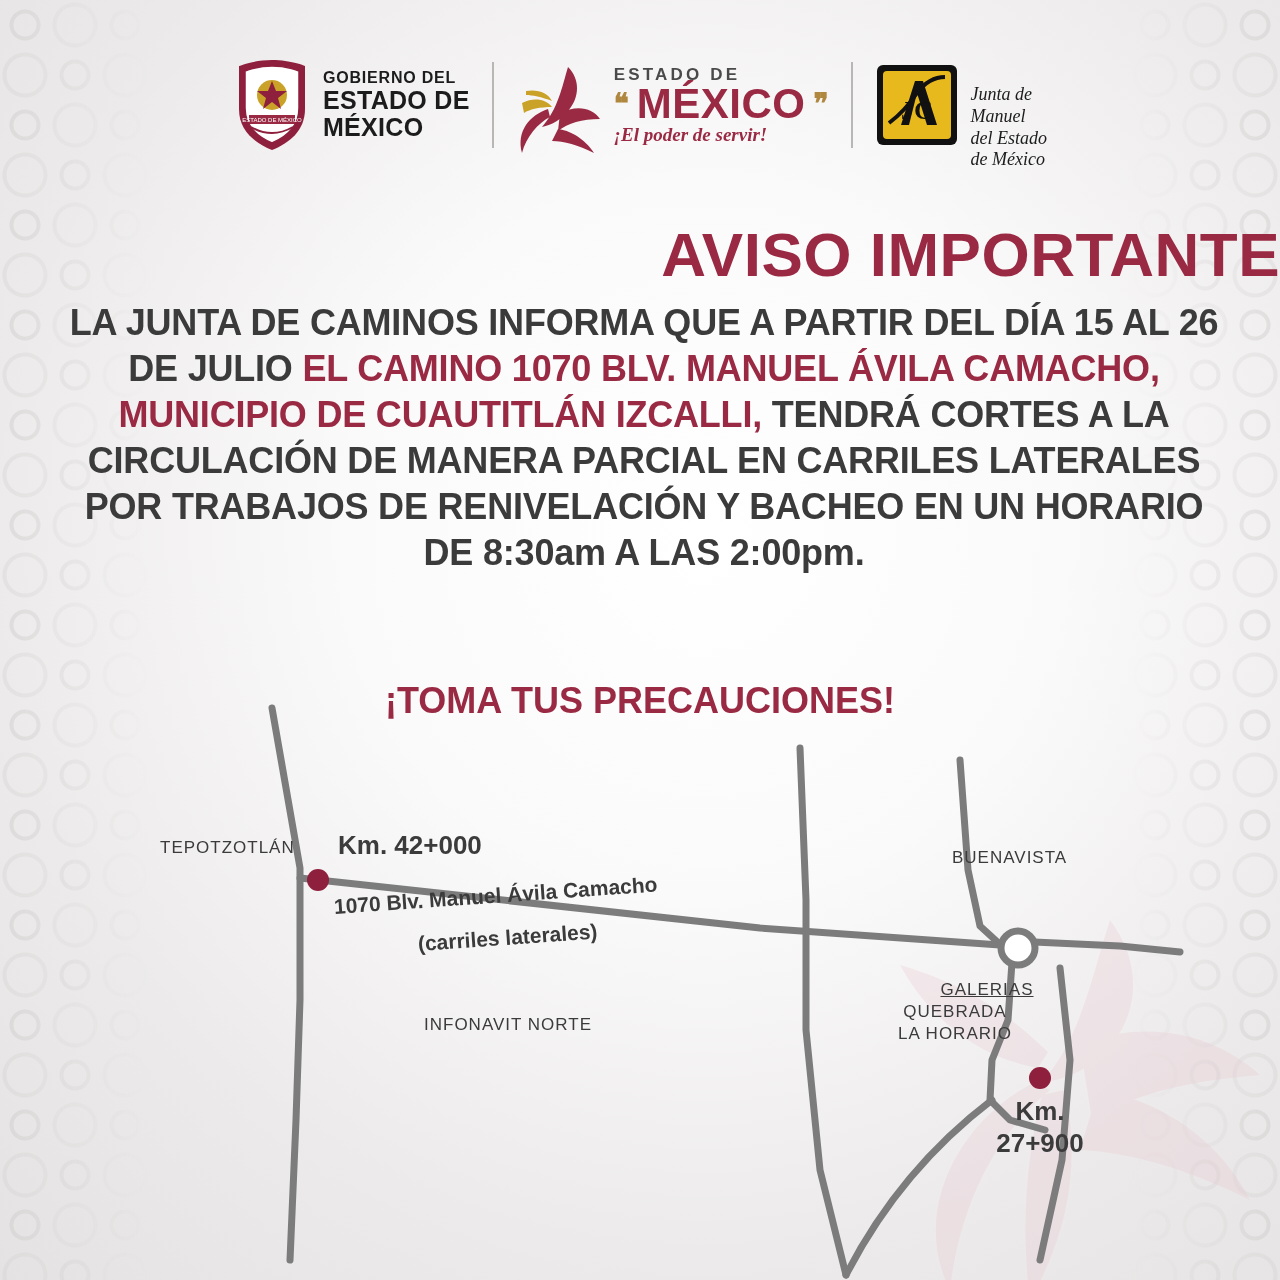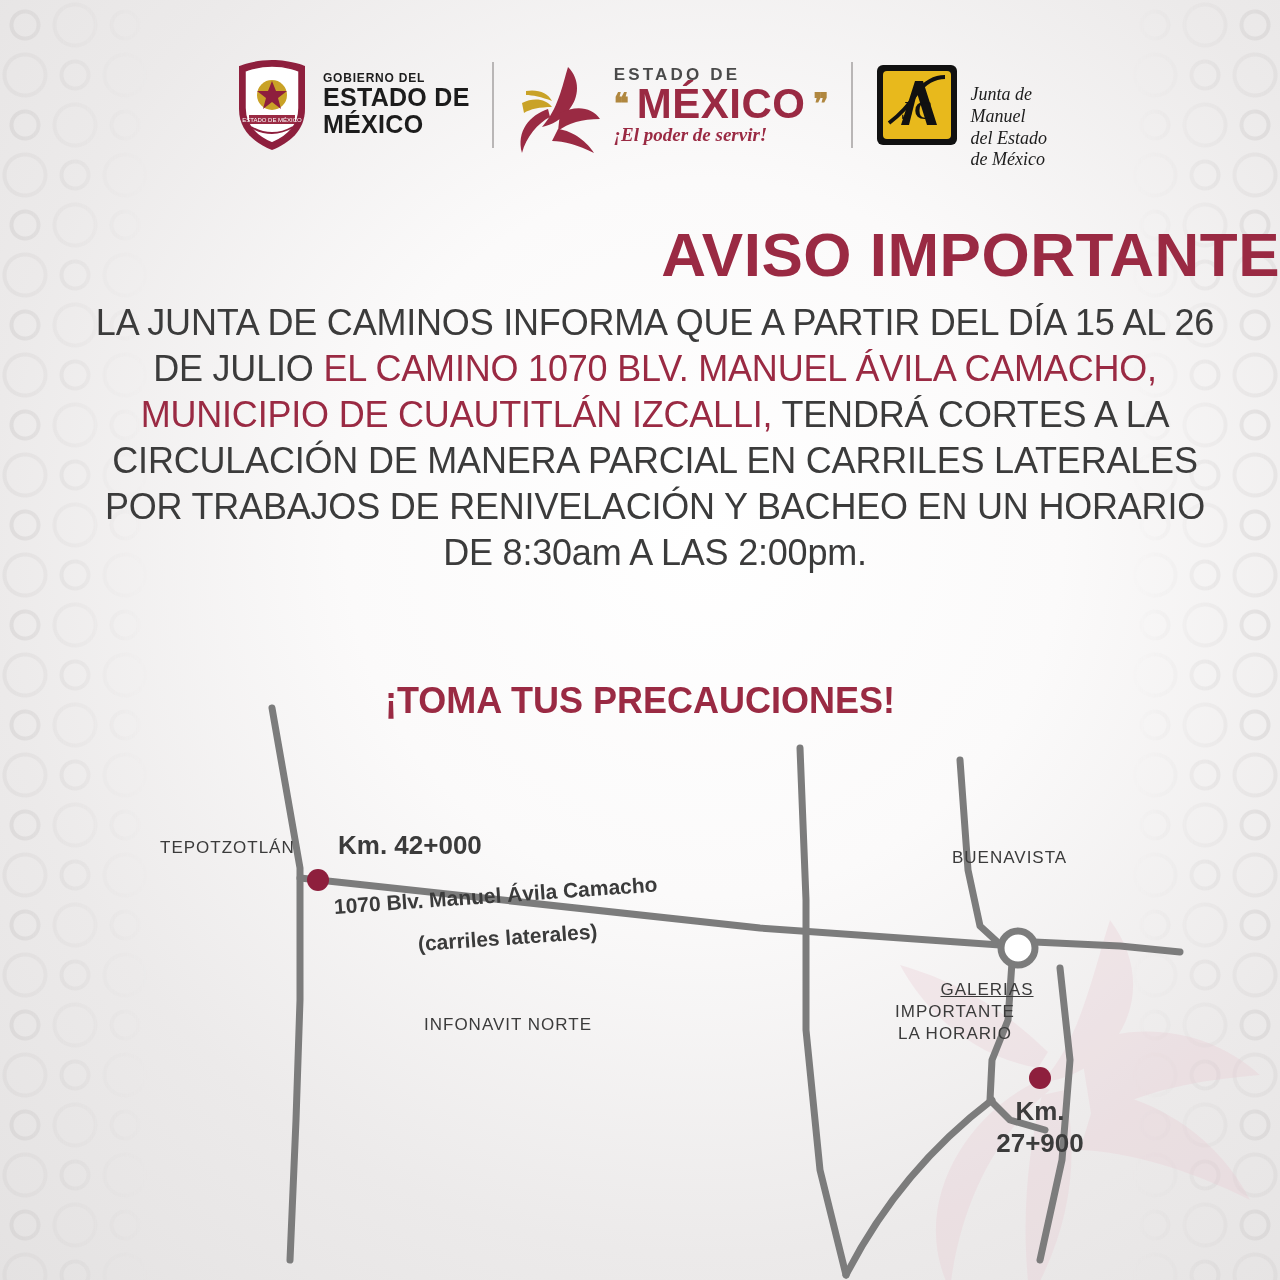--- a/index.html
+++ b/index.html
@@ -77,21 +77,21 @@
     width: 2px;
     height: 86px;
     background: #b9b6b6;
   }
   .gob-text {
     font-weight: bold;
     color: #1c1c1c;
     line-height: 1.08;
     letter-spacing: .3px;
   }
-  .gob-text .l1 { font-size: 12px; letter-spacing: .8px; }
+  .gob-text .l1 { font-size: 16px; letter-spacing: .8px; }
   .gob-text .l2 { font-size: 25px; }
   .gob-text .l3 { font-size: 25px; }
 
   .edomex-text { line-height: 1; }
   .edomex-text .e1 {
     font-size: 17px;
     color: #4a4a4a;
     letter-spacing: 3.2px;
     font-weight: bold;
   }
@@ -132,25 +132,25 @@
     text-align: right;
     font-size: 62px;
     font-weight: bold;
     color: #9a2a43;
     letter-spacing: .5px;
     margin-top: 27px;
   }
   .body-copy {
     position: absolute;
     top: 300px;
-    left: 77px;
+    left: 66px;
     width: 1156px;
     text-align: center;
     font-size: 36px;
-    font-weight: normal;
+    font-weight: bold;
     line-height: 1.28;
     color: #3b3b3b;
     letter-spacing: -.2px;
   }
   .body-copy .hl { color: #9a2a43; }
 
   .precaucion {
     position: absolute;
     top: 680px;
     width: 100%;
@@ -308,20 +308,20 @@
     <div class="map-label" style="left:160px; top:138px;">TEPOTZOTLÁN</div>
     <div class="map-label km" style="left:338px; top:130px;">Km. 42+000</div>
 
     <div class="map-label road" style="left:334px; top:195px; transform: rotate(-4deg); transform-origin: left center;">1070 Blv. Manuel Ávila Camacho</div>
     <div class="map-label road" style="left:418px; top:232px; transform: rotate(-4deg); transform-origin: left center;">(carriles laterales)</div>
 
     <div class="map-label" style="left:424px; top:315px;">INFONAVIT NORTE</div>
     <div class="map-label" style="left:952px; top:148px;">BUENAVISTA</div>
 
     <div class="map-label center" style="left:892px; top:280px; width:190px;text-decoration:underline;">GALERIAS</div>
-    <div class="map-label center" style="left:860px; top:302px; width:190px;">IMPORTANTE</div>
+    <div class="map-label center" style="left:860px; top:302px; width:190px;">QUEBRADA</div>
     <div class="map-label center" style="left:860px; top:324px; width:190px;">LA HORARIO</div>
 
     <div class="map-label km center" style="left:950px; top:396px; width:180px;">Km.</div>
     <div class="map-label km center" style="left:950px; top:428px; width:180px;">27+900</div>
   </div>
 
 </div>
 
 </body></html>

